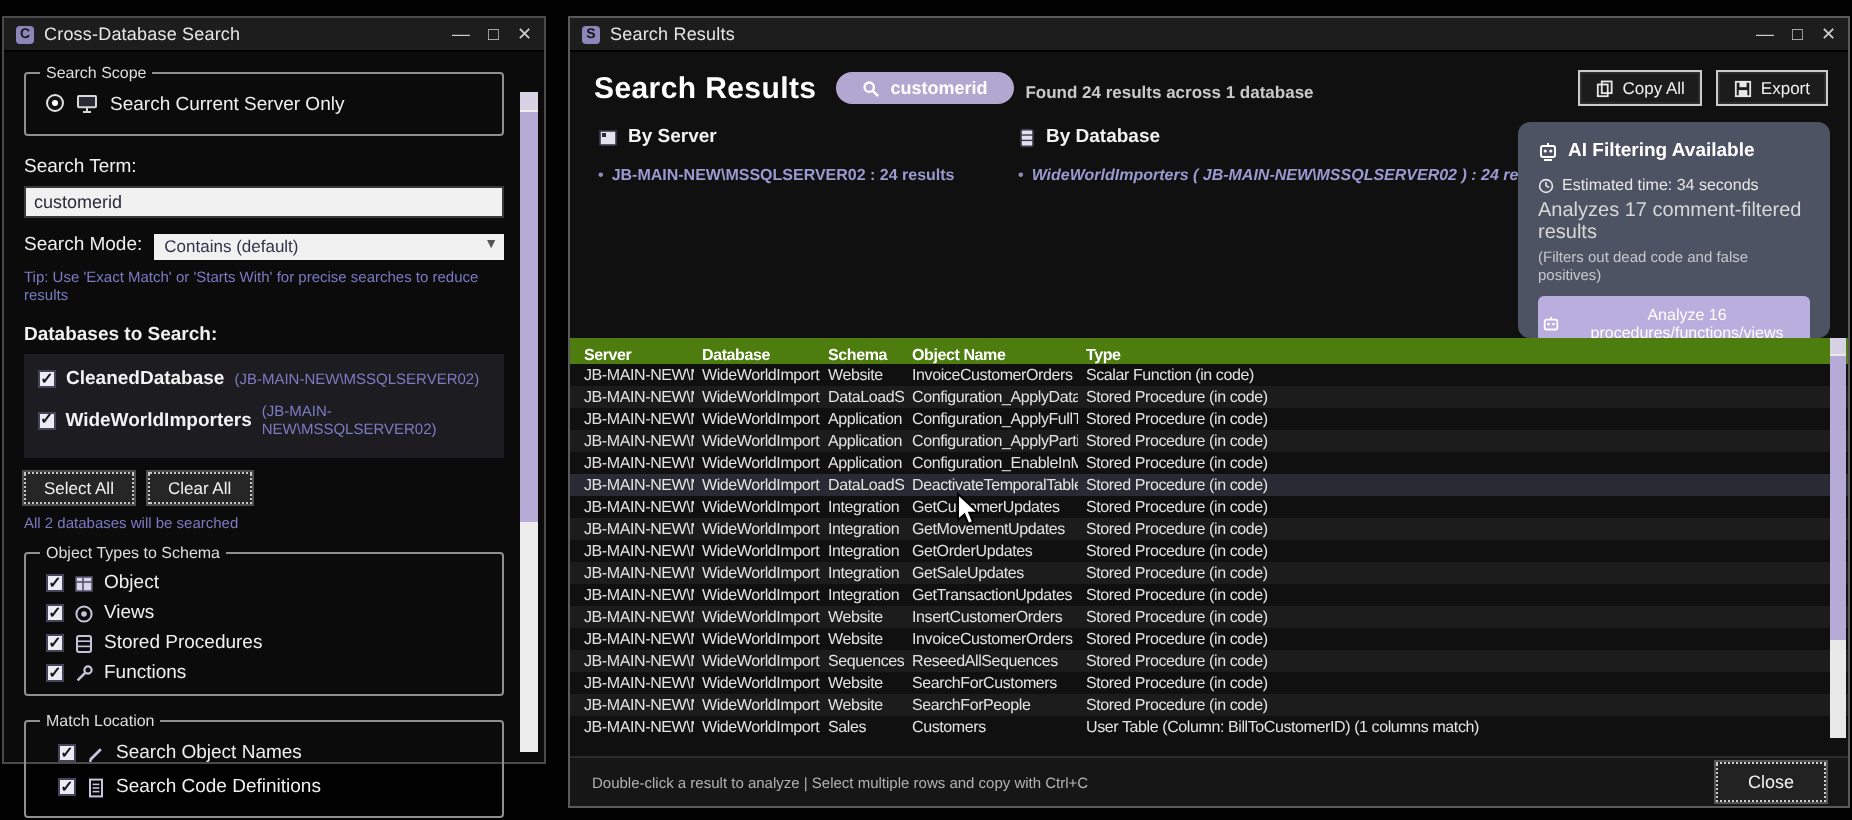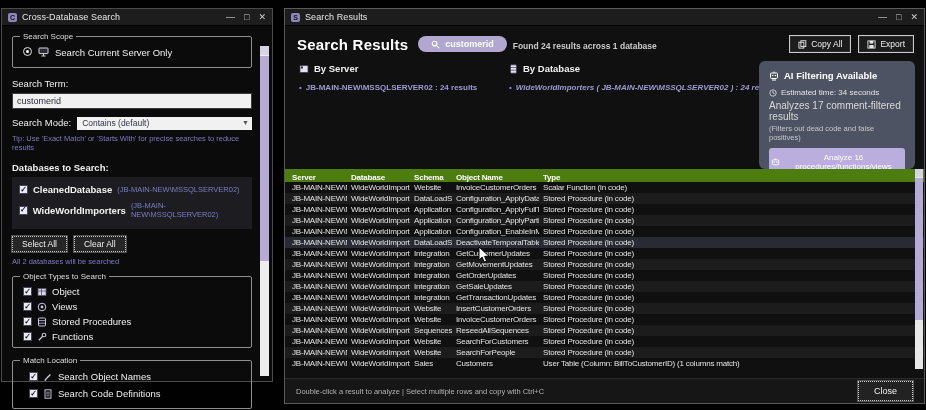--- a/index.html
+++ b/index.html
@@ -202,21 +202,21 @@
         </div>
       </div>
 
       <div class="btn-row">
         <button class="btn-dark">Select All</button>
         <button class="btn-dark">Clear All</button>
       </div>
       <div class="note">All 2 databases will be searched</div>
 
       <div class="grp types-grp">
-        <span class="legend">Object Types to Search</span>
+        <span class="legend">Object Types to Schema</span>
         <div class="chk-row">
           <span class="chk">✓</span>
           <span class="icon">
             <svg width="10" height="10" viewBox="0 0 10 10">
                 <rect x="1" y="1.5" width="8" height="7" fill="#d9d5ea" stroke="#55506a" stroke-width="0.8"></rect>
                 <line x1="1" y1="4" x2="9" y2="4" stroke="#55506a" stroke-width="0.8"></line>
                 <line x1="4.5" y1="1.5" x2="4.5" y2="8.5" stroke="#55506a" stroke-width="0.8"></line>
               </svg>
           </span>
           <span class="lbl">Object</span>

